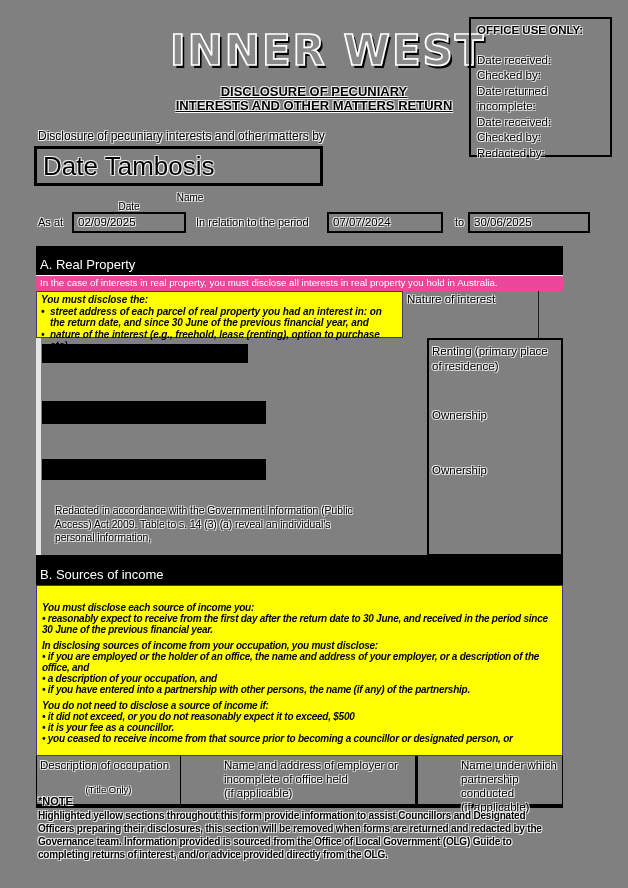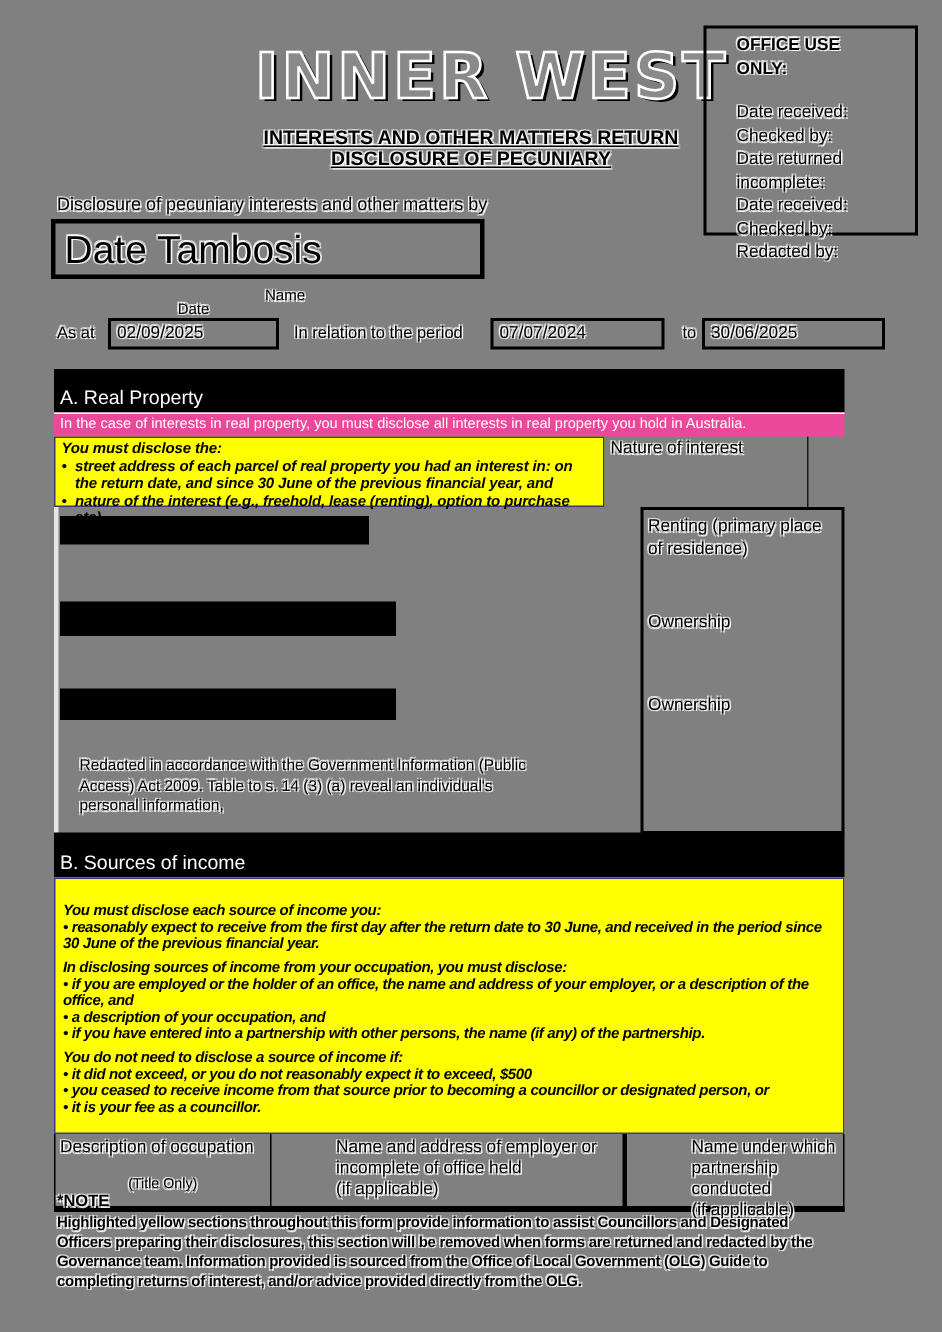--- a/index.html
+++ b/index.html
@@ -10,21 +10,21 @@
 
   .logo{position:absolute;left:170px;top:26px;width:300px;font-family:"DejaVu Sans",sans-serif;
         font-weight:900;font-size:42px;letter-spacing:2px;color:#8a8a8a;
         -webkit-text-stroke:1.7px #fff;text-shadow:2.5px 2.5px 0 #000;white-space:nowrap;}
 
   .doc-title{position:absolute;left:114px;top:85px;width:400px;text-align:center;
              font-weight:bold;font-size:13px;line-height:14px;}
   .doc-title div{text-decoration:underline;}
 
   .office{position:absolute;left:469px;top:17px;width:143px;height:140px;border:2px solid #000;
-          padding:4px 20px;font-size:11.5px;line-height:15.5px;}
+          padding:4px 6px;font-size:11.5px;line-height:15.5px;}
   .ou-title{font-weight:bold;margin-bottom:14px;}
 
   .byline{position:absolute;left:38px;top:129px;font-size:12px;}
   .namebox{position:absolute;left:34px;top:146px;width:289px;height:40px;border:3px solid #000;
            font-size:26px;line-height:34px;padding-left:6px;background:#808080;}
   .name-label{position:absolute;left:130px;top:192px;width:120px;text-align:center;font-size:10px;}
   .date-label{position:absolute;left:72px;top:201px;width:114px;text-align:center;font-size:10px;}
 
   .inline-label{position:absolute;font-size:11px;top:216px;}
   .field{position:absolute;top:212px;height:21px;border:2px solid #000;font-size:11.5px;
@@ -39,21 +39,21 @@
   .barb{height:30px;padding-top:12px;}
 
   .rowa{display:flex;}
   .yellowa{width:367px;height:47px;background:#ffff00;border:1px solid #3a3a6a;padding:2px 4px;
            font-style:italic;font-weight:bold;font-size:10px;line-height:11.5px;letter-spacing:-0.1px;}
   .bullet{display:flex;}
   .bullet .mk{width:9px;flex:none;}
   .naturehead{width:136px;font-size:11.5px;padding:2px 0 0 4px;border-right:1px solid #1a1a1a;}
 
   .bodya{display:flex;height:218px;}
-  .lefta{width:391px;position:relative;border-left:3px solid #e5e5e5;}
+  .lefta{width:391px;position:relative;border-left:5px solid #e5e5e5;}
   .redbar{position:absolute;background:#000;left:1px;}
   .rb1{top:6px;width:206px;height:19px;}
   .rb2{top:63px;width:224px;height:23px;}
   .rb3{top:121px;width:224px;height:21px;}
   .notea{position:absolute;left:14px;top:166px;width:298px;font-size:10.3px;line-height:13.5px;}
   .naturebox{width:136px;border:2px solid #000;position:relative;}
   .nat{position:absolute;left:3px;right:1px;font-size:11.5px;line-height:15px;}
   .nat1{top:4px;} .nat2{top:68px;} .nat3{top:123px;}
 
   .yellowb{background:#ffff00;border:1px solid #3a3a8a;height:171px;padding:16px 5px;
@@ -73,22 +73,22 @@
   .fn-text{font-weight:bold;font-size:10px;letter-spacing:-0.2px;line-height:13px;}
 </style>
 </head>
 <body>
 
 <div id="page">
 
   <div class="logo">INNER WEST</div>
 
   <div class="doc-title halo">
+    <div>DISCLOSURE OF PECUNIARY</div>
     <div>INTERESTS AND OTHER MATTERS RETURN</div>
-    <div>DISCLOSURE OF PECUNIARY</div>
   </div>
 
   <div class="office halo">
     <div class="ou-title">OFFICE USE ONLY:</div>
     <div class="ou-field">Date received:</div>
     <div class="ou-field">Checked by:</div>
     <div class="ou-field">Date returned incomplete:</div>
     <div class="ou-field">Date received:</div>
     <div class="ou-field">Checked by:</div>
     <div class="ou-field">Redacted by:</div>
@@ -148,22 +148,22 @@
       <div>You must disclose each source of income you:</div>
       <div>• reasonably expect to receive from the first day after the return date to 30 June, and received in the period since 30 June of the previous financial year.</div>
       <div class="yb-gap"></div>
       <div>In disclosing sources of income from your occupation, you must disclose:</div>
       <div>• if you are employed or the holder of an office, the name and address of your employer, or a description of the office, and</div>
       <div>• a description of your occupation, and</div>
       <div>• if you have entered into a partnership with other persons, the name (if any) of the partnership.</div>
       <div class="yb-gap"></div>
       <div>You do not need to disclose a source of income if:</div>
       <div>• it did not exceed, or you do not reasonably expect it to exceed, $500</div>
+      <div>• it is your fee as a councillor.</div>
       <div>• you ceased to receive income from that source prior to becoming a councillor or designated person, or</div>
-      <div>• it is your fee as a councillor.</div>
     </div>
 
     <div class="tableb">
       <div class="tb-col tb-c1 halo">
         <div>Description of occupation</div>
         <div class="tb-sub">(Title Only)</div>
       </div>
       <div class="tb-col tb-c2 halo">
         <div>Name and address of employer or</div>
         <div>incomplete of office held</div>

